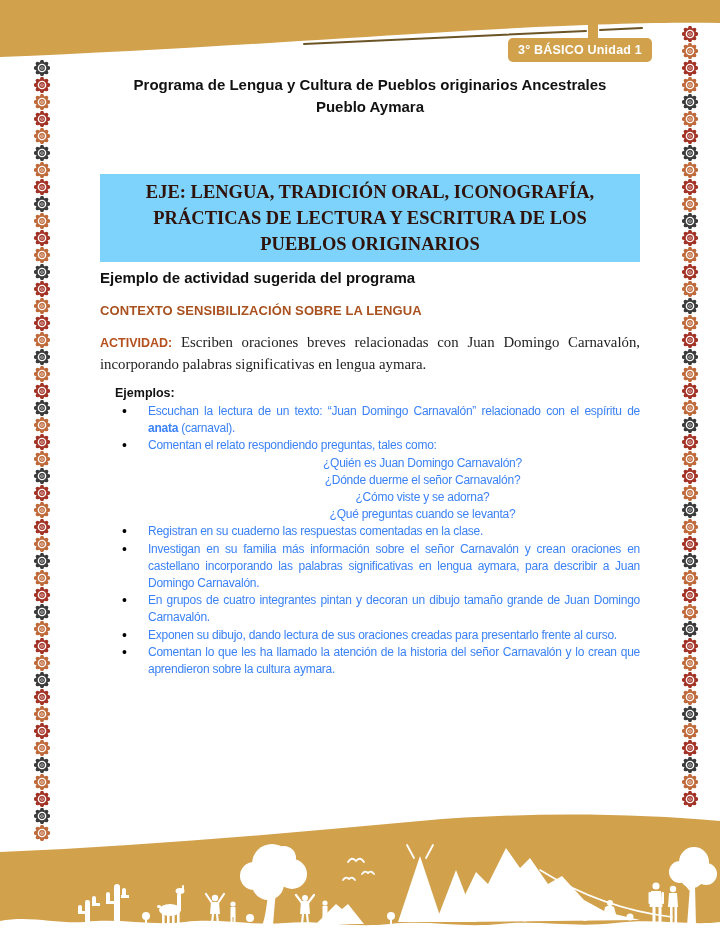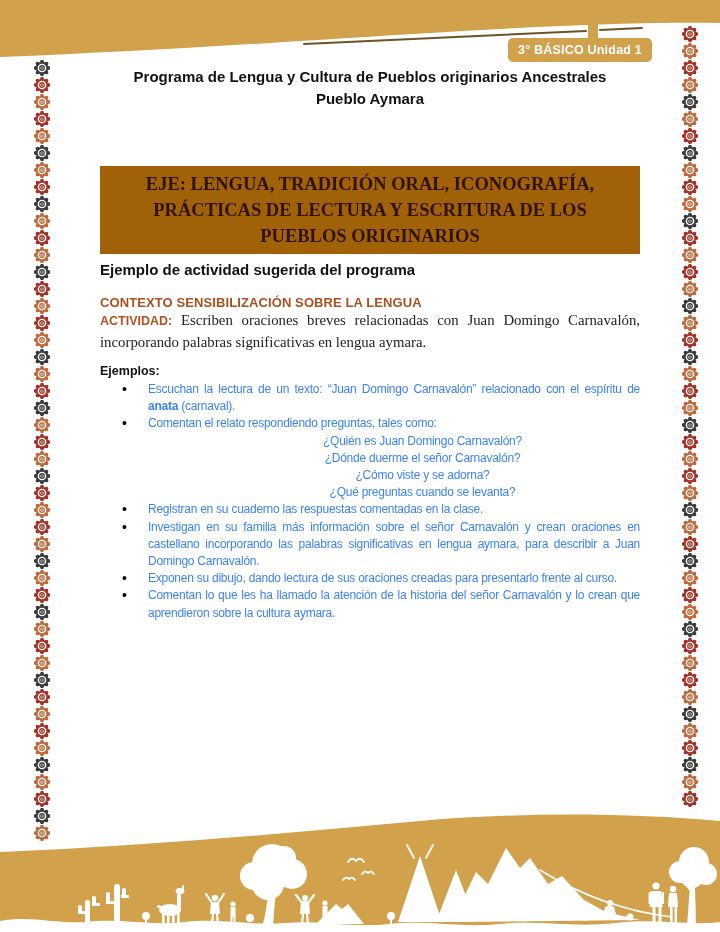--- a/index.html
+++ b/index.html
@@ -13,32 +13,32 @@
          border-radius:5px;color:#ffffff;font-weight:bold;font-size:12.5px;line-height:24px;
          text-align:center;letter-spacing:.2px;}
 
   
   .chain{position:absolute;width:16px;display:flex;flex-direction:column;}
   .chain-left{left:34px;top:60px;}
   .chain-right{left:682px;top:26px;}
   .chain svg{display:block;margin-bottom:1px;}
 
   
-  .content{position:absolute;left:100px;top:66px;width:540px;color:#1e1e1e;}
+  .content{position:absolute;left:100px;top:74px;width:540px;color:#1e1e1e;}
   .doc-title{font-size:15px;line-height:22px;font-weight:bold;text-align:center;color:#111;}
-  .eje-block{margin-top:56px;background:#a16207;padding:5px 12px;text-align:center;
+  .eje-block{margin-top:56px;background:#7dd3fc;padding:5px 12px;text-align:center;
              font-family:"Liberation Serif",serif;font-weight:bold;font-size:18.5px;
              line-height:26px;color:#2F130B;}
   .subtitle{margin-top:7px;font-size:15px;font-weight:bold;color:#111;}
   .context{margin-top:17px;font-size:13px;font-weight:bold;color:#A9511F;letter-spacing:.1px;}
-  .activity{font-family:"Liberation Serif",serif;font-size:14.8px;
+  .activity{margin-top:14px;font-family:"Liberation Serif",serif;font-size:14.8px;
             line-height:21px;text-align:justify;color:#222;}
   .activity .act-label{font-family:"Liberation Sans",sans-serif;font-weight:bold;
             font-size:12.5px;color:#B4511E;}
-  .examples-heading{margin-top:11px;font-size:12.5px;font-weight:bold;color:#111;}
+  .examples-heading{margin-top:11px;font-size:12.5px;font-weight:bold;color:#111;margin-left:15px;}
   ul.example-list{margin:3px 0 0 20px;padding:0;list-style:none;font-size:12px;
             line-height:17.2px;color:#3b82f6;letter-spacing:-0.25px;}
   ul.example-list li{position:relative;padding-left:28px;text-align:justify;}
   ul.example-list li::before{content:"\2022";position:absolute;left:2px;top:0;
             font-size:14px;color:#000;}
   .sub-q{margin-left:57px;text-align:center;}
 
   
   .footer{position:absolute;left:0;bottom:0;width:720px;height:132px;}
 </style>
@@ -1468,20 +1468,23 @@
           <div class="sub-q">¿Cómo viste y se adorna?</div>
           <div class="sub-q">¿Qué preguntas cuando se levanta?</div>
         </li>
         <li>
           <div>Registran en su cuaderno las respuestas comentadas en la clase.</div>
         </li>
         <li>
           <div>Investigan en su familia más información sobre el señor Carnavalón y crean oraciones en castellano incorporando las palabras significativas en lengua aymara, para describir a Juan Domingo Carnavalón.</div>
         </li>
         <li>
+          <div>En grupos de cuatro integrantes pintan y decoran un dibujo tamaño grande de Juan Domingo Carnavalón.</div>
+        </li>
+        <li>
           <div>Exponen su dibujo, dando lectura de sus oraciones creadas para presentarlo frente al curso.</div>
         </li>
         <li>
           <div>Comentan lo que les ha llamado la atención de la historia del señor Carnavalón y lo crean que aprendieron sobre la cultura aymara.</div>
         </li>
       </ul>
   </div>
 
   <svg class="footer" viewBox="0 0 720 132" aria-hidden="true">
     <path d="M0,52 C140,46 280,34 420,21 C520,12 630,13 720,21 L720,132 L0,132 Z" fill="#D1A14C"></path>

